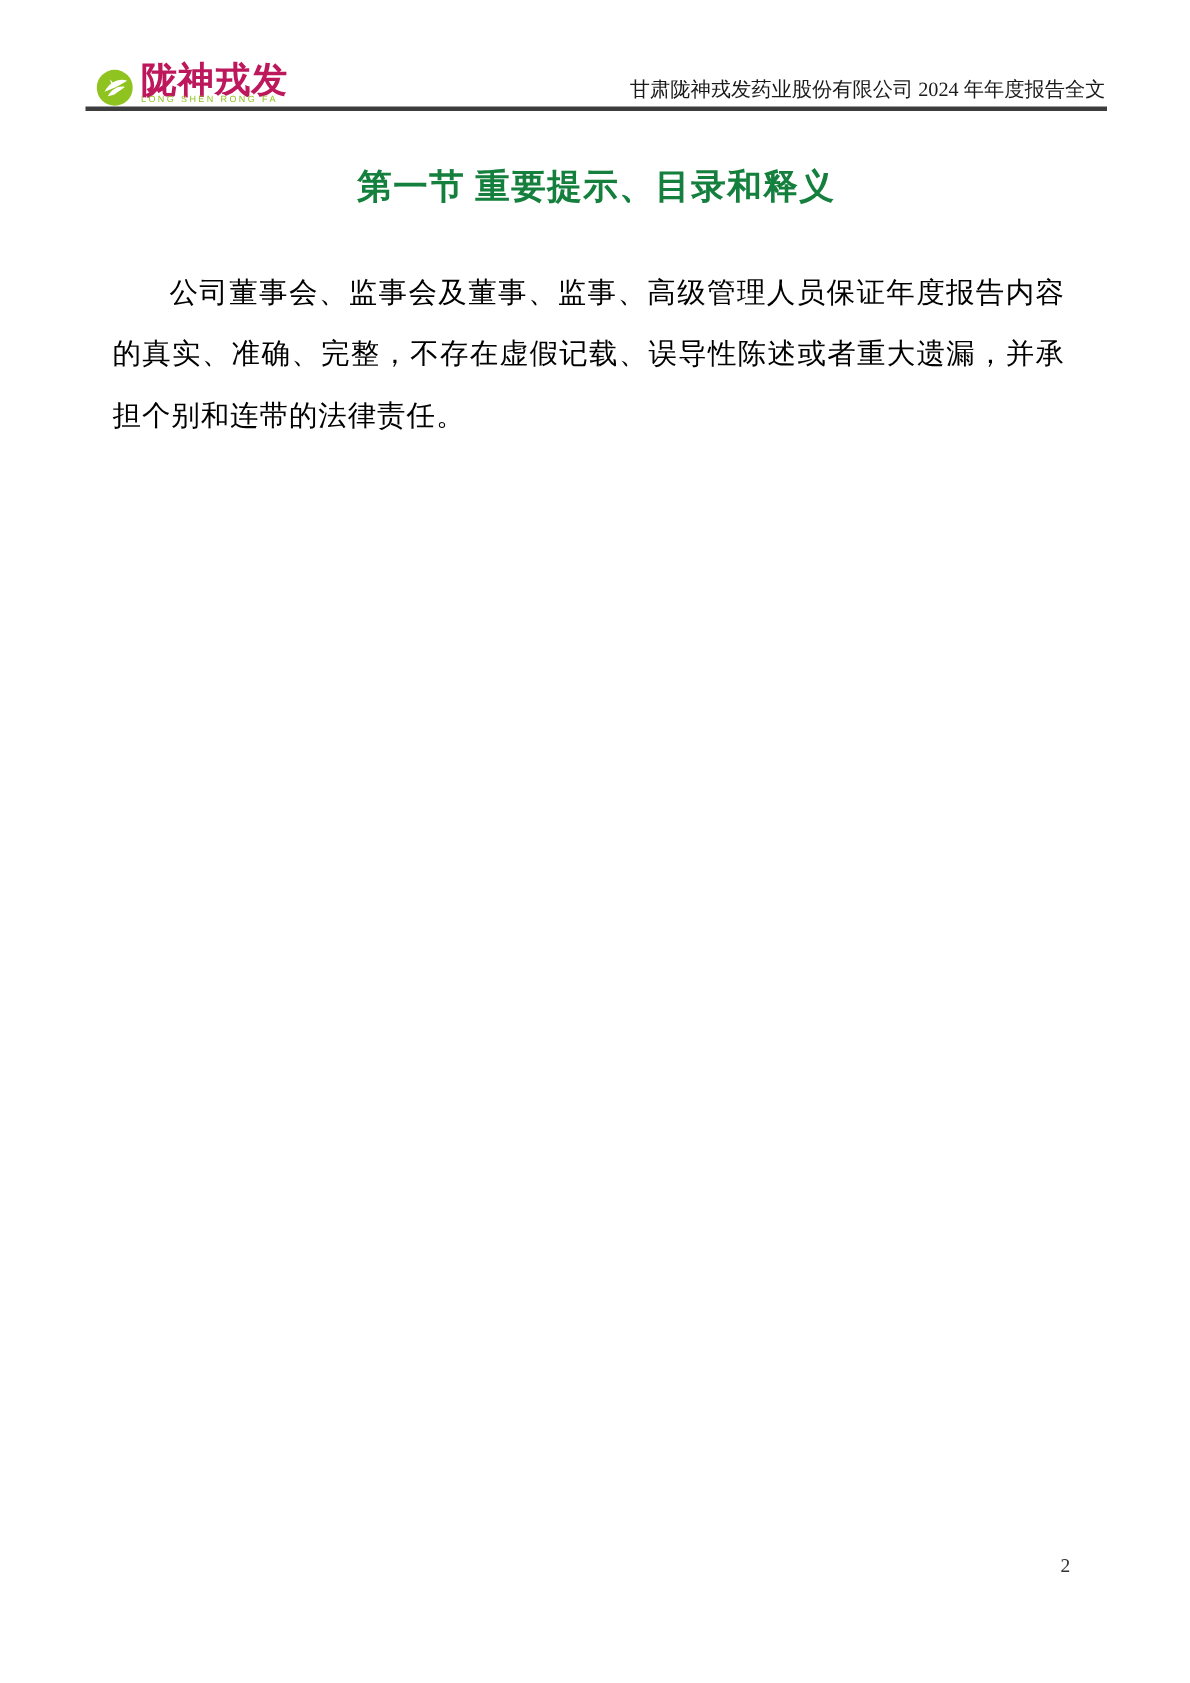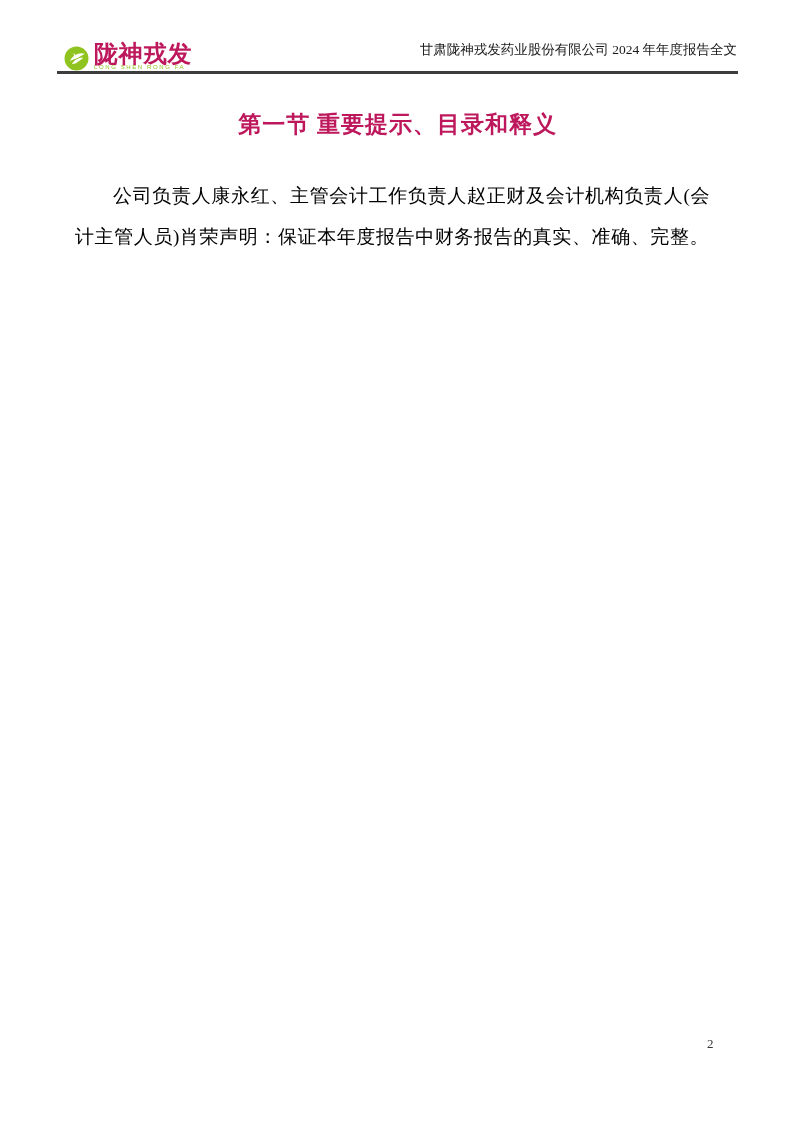--- a/index.html
+++ b/index.html
@@ -47,21 +47,21 @@
   .logo-en {
     font-family: "Liberation Sans", "DejaVu Sans", sans-serif;
     font-size: 6px;
     line-height: 7px;
     color: #8fc31f;
     letter-spacing: 1.6px;
     white-space: nowrap;
   }
   .header-title {
     position: absolute;
-    top: 41px;
+    top: 51px;
     right: 56px;
     font-size: 13.5px;
     line-height: 17px;
     color: #1a1a1a;
     white-space: nowrap;
   }
   .header-rule {
     position: absolute;
     left: 57px;
     top: 71px;
@@ -73,21 +73,21 @@
   
   .section-title {
     position: absolute;
     left: 57px;
     top: 109px;
     width: 681px;
     text-align: center;
     font-size: 23px;
     font-weight: bold;
     letter-spacing: 1px;
-    color: #be185d;
+    color: #15803d;
     white-space: nowrap;
   }
   .doc-body {
     position: absolute;
     left: 75px;
     top: 175px;
     width: 635px;
     font-size: 19px;
     line-height: 41px;
     letter-spacing: 0.6px;
@@ -130,18 +130,18 @@
     </div>
   </div>
 
   <div class="header-title">甘肃陇神戎发药业股份有限公司 2024 年年度报告全文</div>
 
   <div class="header-rule"></div>
 
   <div class="section-title">第一节 重要提示、目录和释义</div>
 
   <div class="doc-body">
-    <p>公司负责人康永红、主管会计工作负责人赵正财及会计机构负责人(会计主管人员)肖荣声明：保证本年度报告中财务报告的真实、准确、完整。</p>
+    <p>公司董事会、监事会及董事、监事、高级管理人员保证年度报告内容的真实、准确、完整，不存在虚假记载、误导性陈述或者重大遗漏，并承担个别和连带的法律责任。</p>
   </div>
 
   <div class="page-number">2</div>
 
 </div>
 
 </body></html>

